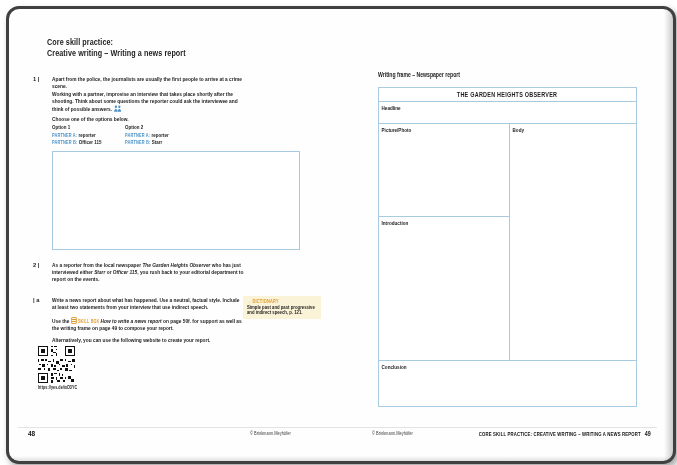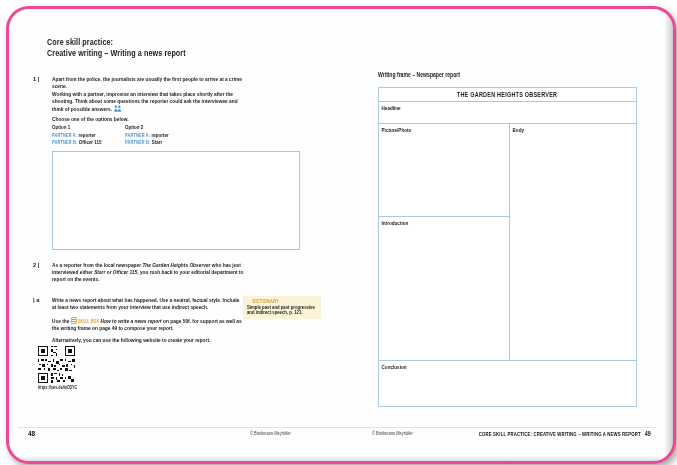--- a/index.html
+++ b/index.html
@@ -4,21 +4,21 @@
 <style>
   html,body{margin:0;padding:0;}
   body{
     width:677px;height:465px;position:relative;background:#ffffff;
     font-family:"Liberation Sans", sans-serif;color:#1d1d1d;
     -webkit-font-smoothing:antialiased;
   }
   .abs{position:absolute;box-sizing:border-box;}
   #frame{
     position:absolute;left:6px;top:6px;width:664px;height:452px;
-    border:3px solid #ec4899;border-radius:23px;background:#fefefe;
+    border:3px solid #404040;border-radius:13px;background:#fefefe;
     box-shadow:3px 4px 7px rgba(0,0,0,.35);overflow:hidden;
   }
   #spread{position:absolute;left:-9px;top:-9px;width:677px;height:465px;}
   .edge-r{position:absolute;right:0;top:0;bottom:0;width:9px;
     background:linear-gradient(to right, rgba(0,0,0,0), rgba(0,0,0,.20));}
   .edge-b{position:absolute;left:0;right:0;bottom:0;height:5px;
     background:linear-gradient(to bottom, rgba(0,0,0,0), rgba(0,0,0,.12));}
   .it{font-style:italic;}
   .cnd{transform:scaleX(.8);transform-origin:0 0;}
   .title{font-size:9px;line-height:11.4px;font-weight:bold;letter-spacing:.1px;white-space:nowrap;}

